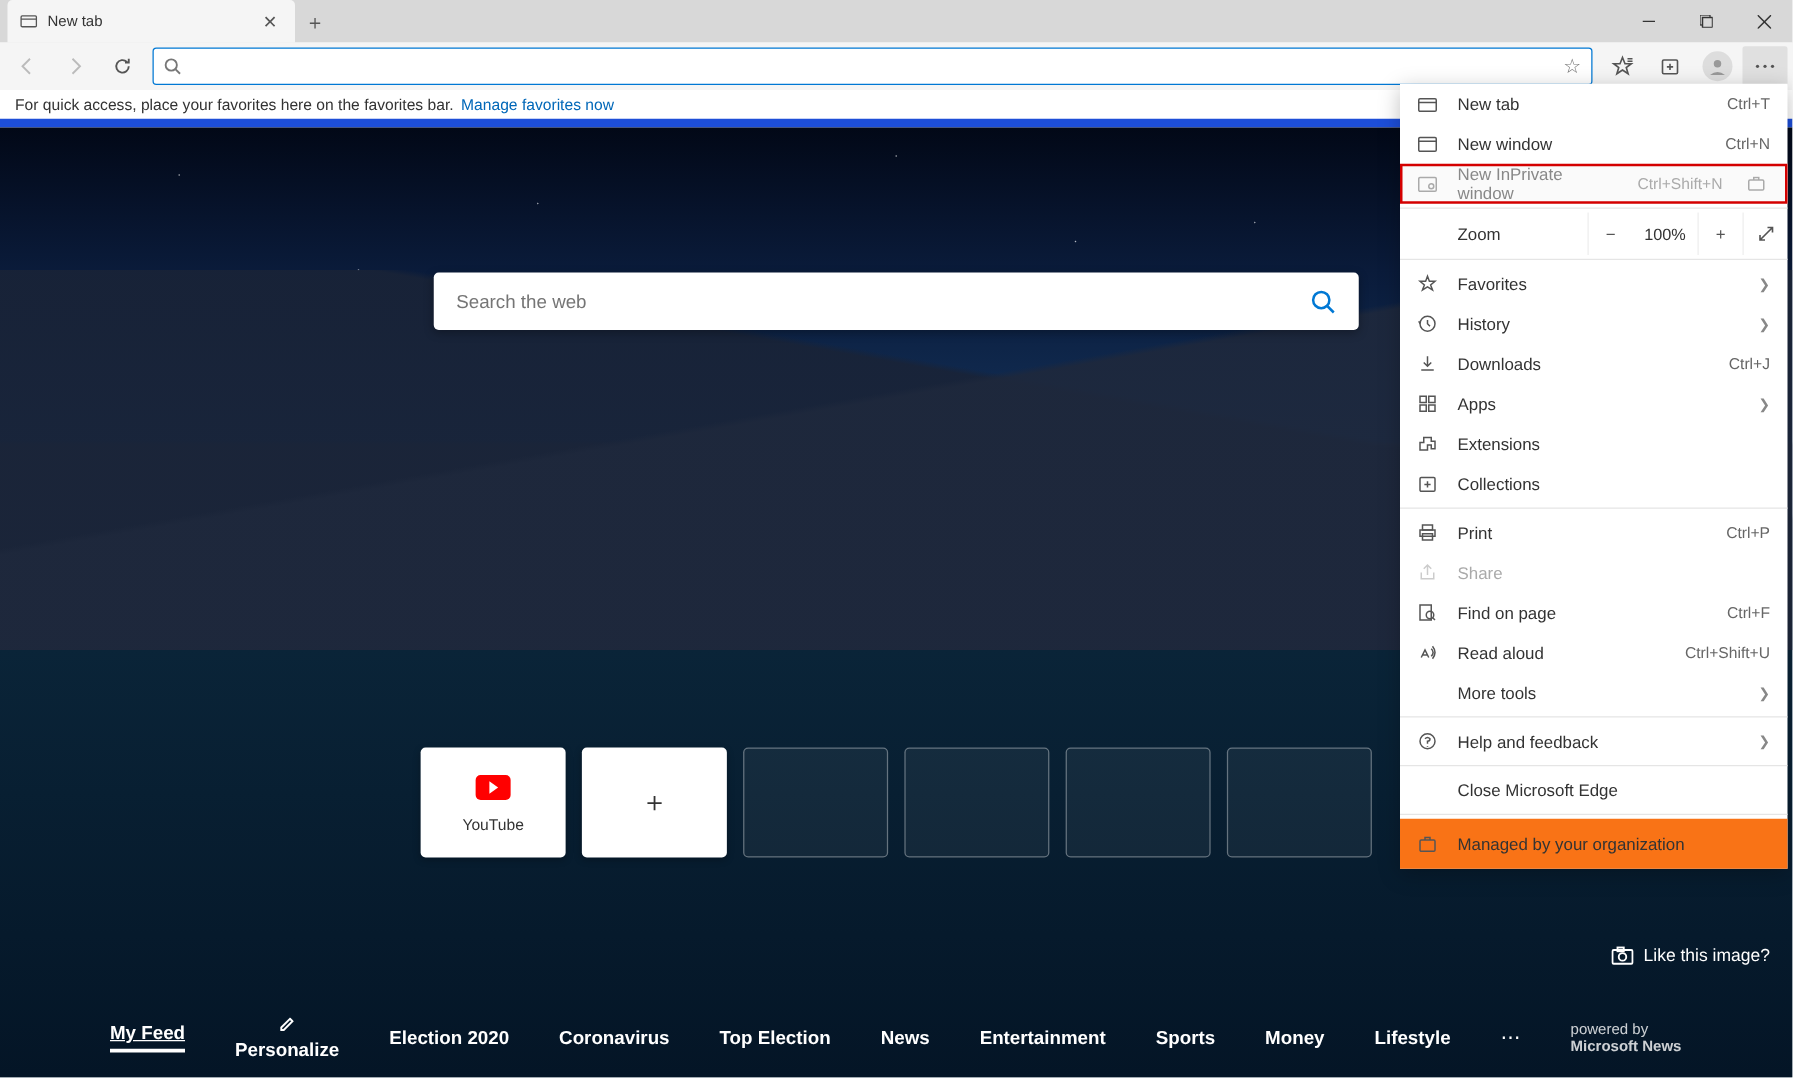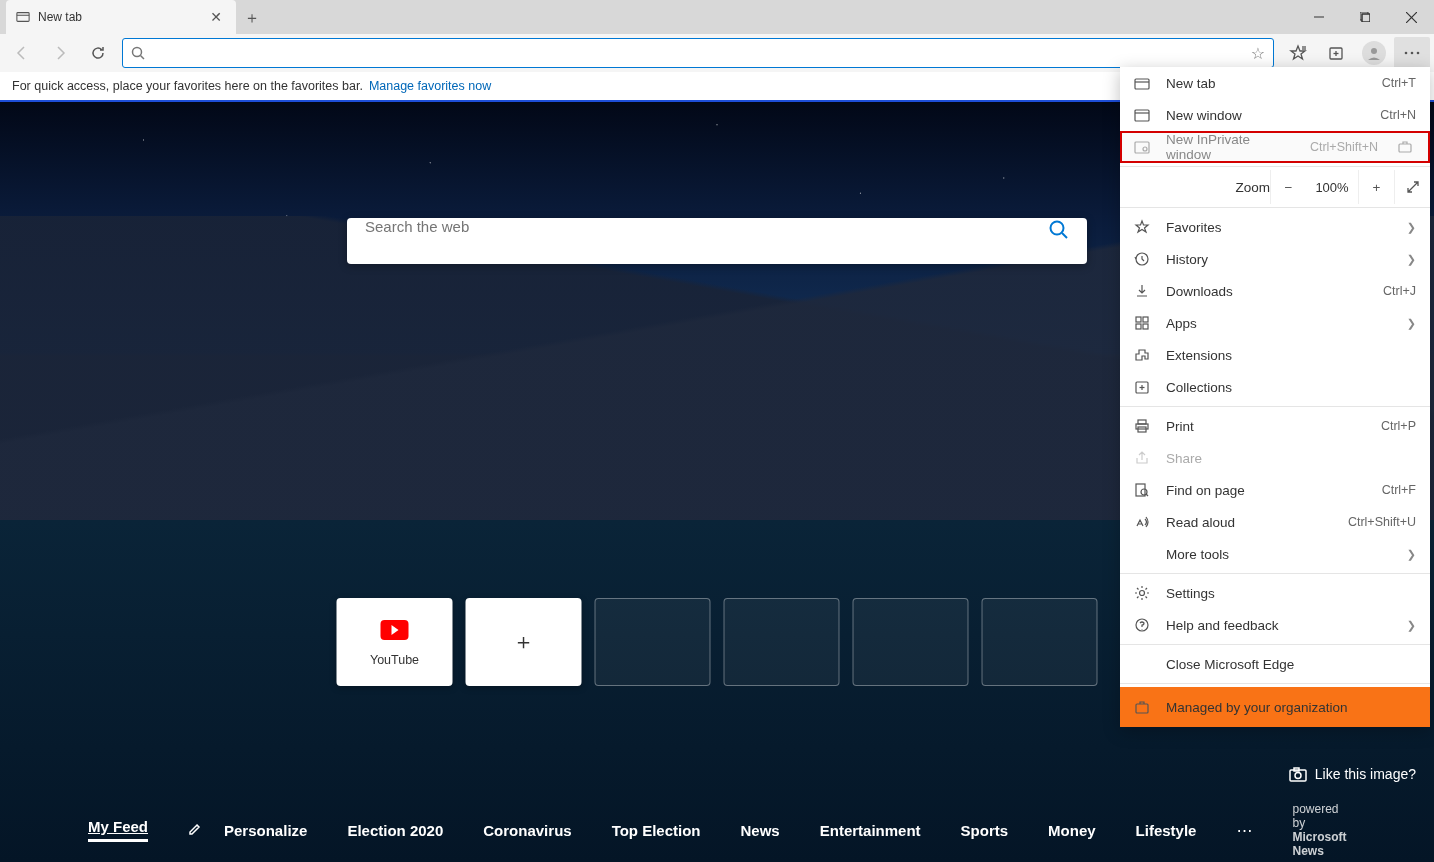--- a/index.html
+++ b/index.html
@@ -18,21 +18,21 @@
 .tbtn { width: 36px; height: 32px; display:flex; align-items:center; justify-content:center; color:#555; cursor:pointer; border-radius:2px; }
 .tbtn.disabled { color: #bbb; }
 .addr { flex:1; height: 30px; border: 1px solid #0078d4; border-radius: 3px; background:#fff; display:flex; align-items:center; padding: 0 8px; gap:8px; margin: 0 4px;}
 .addr input { flex:1; border:none; outline:none; font-size:14px; background:transparent; }
 .addr .star { color:#777; cursor:pointer; font-size:16px;}
 .right-icons { display:flex; gap:2px; }
 .profile-circle { width:24px; height:24px; border-radius:50%; background:#ddd; display:flex; align-items:center; justify-content:center; }
 .more-btn-active { background:#e0e0e0; }
 
 
-.favbar { height: 30px; background:#fff; display:flex; align-items:center; padding: 0 12px; font-size: 12.5px; color:#333; gap:6px; border-bottom:2px solid #1d4ed8;}
+.favbar { height: 30px; background:#fff; display:flex; align-items:center; padding: 0 12px; font-size: 12.5px; color:#333; gap:6px; border-bottom:7px solid #1d4ed8;}
 .favbar a { color:#0067b8; text-decoration:none; }
 
 
 .content { position: relative; height: calc(862px - 34px - 38px - 30px); background: linear-gradient(to bottom, #020817 0%, #0a1b3a 15%, #14335c 35%, #1c3f62 55%, #0e3658 75%, #062338 100%); overflow:hidden; }
 .mountain-overlay { position:absolute; inset:0; background:
   radial-gradient(1px 1px at 10% 5%, #fff, transparent),
   radial-gradient(1px 1px at 30% 8%, #fff, transparent),
   radial-gradient(1px 1px at 50% 3%, #fff, transparent),
   radial-gradient(1px 1px at 70% 10%, #fff, transparent),
   radial-gradient(1px 1px at 85% 6%, #fff, transparent),
@@ -40,57 +40,57 @@
   radial-gradient(1px 1px at 60% 12%, #fff, transparent),
   radial-gradient(1px 1px at 40% 20%, #fff, transparent);
   opacity:0.7;
 }
 .mountain-silhouette { position:absolute; bottom:45%; left:0; right:0; height:40%; background:
   linear-gradient(170deg, transparent 40%, rgba(30,40,60,0.9) 41%),
   linear-gradient(190deg, transparent 35%, rgba(25,35,55,0.9) 36%),
   linear-gradient(180deg, transparent 45%, rgba(40,50,70,0.85) 46%); }
 .lake { position:absolute; bottom:0; left:0; right:0; height:45%; background: linear-gradient(to bottom, #0a2438, #041526); }
 
-.searchbox { position:absolute; top:116px; left:50%; transform:translateX(-50%); width:740px; height:46px; background:#fff; border-radius:4px; display:flex; align-items:flex-start; padding:0 18px; box-shadow: 0 2px 8px rgba(0,0,0,0.3);}
+.searchbox { position:absolute; top:116px; left:50%; transform:translateX(-50%); width:740px; height:46px; background:#fff; border-radius:4px; display:flex; align-items:center; padding:0 18px; box-shadow: 0 2px 8px rgba(0,0,0,0.3);}
 .searchbox input { flex:1; border:none; outline:none; font-size:15px; color:#666; }
 .searchbox .sicon { color:#0078d4; font-size:20px; }
 
 .tiles { position:absolute; top:496px; left:50%; transform:translateX(-50%); display:flex; gap:13px; }
 .tile { width:116px; height:88px; border-radius:4px; display:flex; flex-direction:column; align-items:center; justify-content:center; gap:10px; cursor:pointer; font-size:12.5px; color:#333;}
 .tile.filled { background:#fff; box-shadow: 0 2px 6px rgba(0,0,0,0.25);}
 .tile.empty { border:1px solid rgba(255,255,255,0.35); background:rgba(255,255,255,0.05);}
 .tile .ticon { font-size:22px; height:26px; display:flex; align-items:center; }
 .yt-icon { width:28px; height:20px; background:#ff0000; border-radius:4px; position:relative;}
 .yt-icon::after { content:''; position:absolute; left:11px; top:5px; border-left:7px solid #fff; border-top:5px solid transparent; border-bottom:5px solid transparent;}
 .office-icon { color:#d83b01; font-weight:bold; font-size:24px; }
 .plus-icon { font-size:22px; color:#333; }
 
-.like-image { position:absolute; right:18px; bottom:80px; color:#fff; font-size:14px; display:flex; align-items:flex-start; gap:8px; cursor:pointer;}
+.like-image { position:absolute; right:18px; bottom:90px; color:#fff; font-size:14px; display:flex; align-items:flex-start; gap:8px; cursor:pointer;}
 
 .feedbar { position:absolute; bottom:0; left:0; right:0; height:64px; display:flex; align-items:center; padding: 0 88px 0 88px; gap:40px; color:#fff; font-size:15px;}
 .feedbar .active { border-bottom:3px solid #fff; padding-bottom:4px; font-weight:600;text-decoration:underline;}
 .feedbar .item { cursor:pointer; white-space:nowrap; font-weight:600; }
-.feedbar .personalize { display:flex; gap:22px;}
+.feedbar .personalize { display:flex; align-items:center; gap:6px;flex-direction:column;}
 .feedbar .powered { margin-left:auto; font-size:12px; color:rgba(255,255,255,0.8);}
 .feedbar .more { font-size:16px; cursor:pointer; }
 
 
 .menu { position:absolute; top:67px; right:4px; width:310px; background:#fff; box-shadow: 0 4px 16px rgba(0,0,0,0.25); font-size:13.5px; color:#333; z-index:100; padding-bottom:0;}
 .mrow { height:32px; display:flex; align-items:center; padding: 0 14px; cursor:pointer; gap:14px;}
 .mrow .micon { width:18px; text-align:center; color:#555; flex-shrink:0;}
 .mrow .mlabel { flex:1; }
 .mrow .mshort { color:#666; font-size:12.5px;}
 .mrow .mchev { color:#888; font-size:11px;}
 .mrow.highlighted { outline:2px solid #d40000; outline-offset:-2px; background:#fafafa; color:#888;}
 .mrow.highlighted .micon,.mrow.highlighted .mshort{ color:#aaa;}
 .mrow.disabled { color:#aaa;}
 .mrow.disabled .micon{ color:#ccc;}
 .msep { height:1px; background:#e5e5e5; margin:3px 0;}
 .zoomrow { display:flex; align-items:center; height:34px;}
-.zoomrow .zlabel { flex:1; padding-left:46px;text-align:right;}
+.zoomrow .zlabel { flex:1; padding-left:46px;}
 .zoomrow .zbtn { width:36px; height:34px; display:flex; align-items:center; justify-content:center; border-left:1px solid #eee; cursor:pointer; color:#555;}
 .zoomrow .zval { width:52px; text-align:center; color:#333; font-size:13px;}
 .mrow.managed { background:#f97316; height:40px;}
 
 svg { display:block; }
 </style>
 </head>
 <body>
 
 <div class="titlebar">
@@ -406,29 +406,20 @@
   </div>
   <div class="mrow">
     <span class="micon"></span>
     <span class="mlabel">More tools</span>
     <span class="mchev">❯</span>
   </div>
   <div class="msep"></div>
   <div class="mrow">
     <span class="micon">
         <svg width="16" height="16" fill="none" stroke="#555" stroke-width="1.2">
-          <circle cx="8" cy="8" r="2.5"></circle>
-          <path d="M8 1 L8 3 M8 13 L8 15 M1 8 L3 8 M13 8 L15 8 M3 3 L4.5 4.5 M11.5 11.5 L13 13 M3 13 L4.5 11.5 M11.5 4.5 L13 3"></path>
-        </svg>
-      </span>
-    <span class="mlabel">Settings</span>
-  </div>
-  <div class="mrow">
-    <span class="micon">
-        <svg width="16" height="16" fill="none" stroke="#555" stroke-width="1.2">
           <circle cx="8" cy="8" r="6"></circle>
           <path d="M6 6 Q8 4 10 6 Q10 8 8 8 L8 10 M8 12 L8 12.5"></path>
         </svg>
       </span>
     <span class="mlabel">Help and feedback</span>
     <span class="mchev">❯</span>
   </div>
   <div class="msep"></div>
   <div class="mrow">
     <span class="micon"></span>

